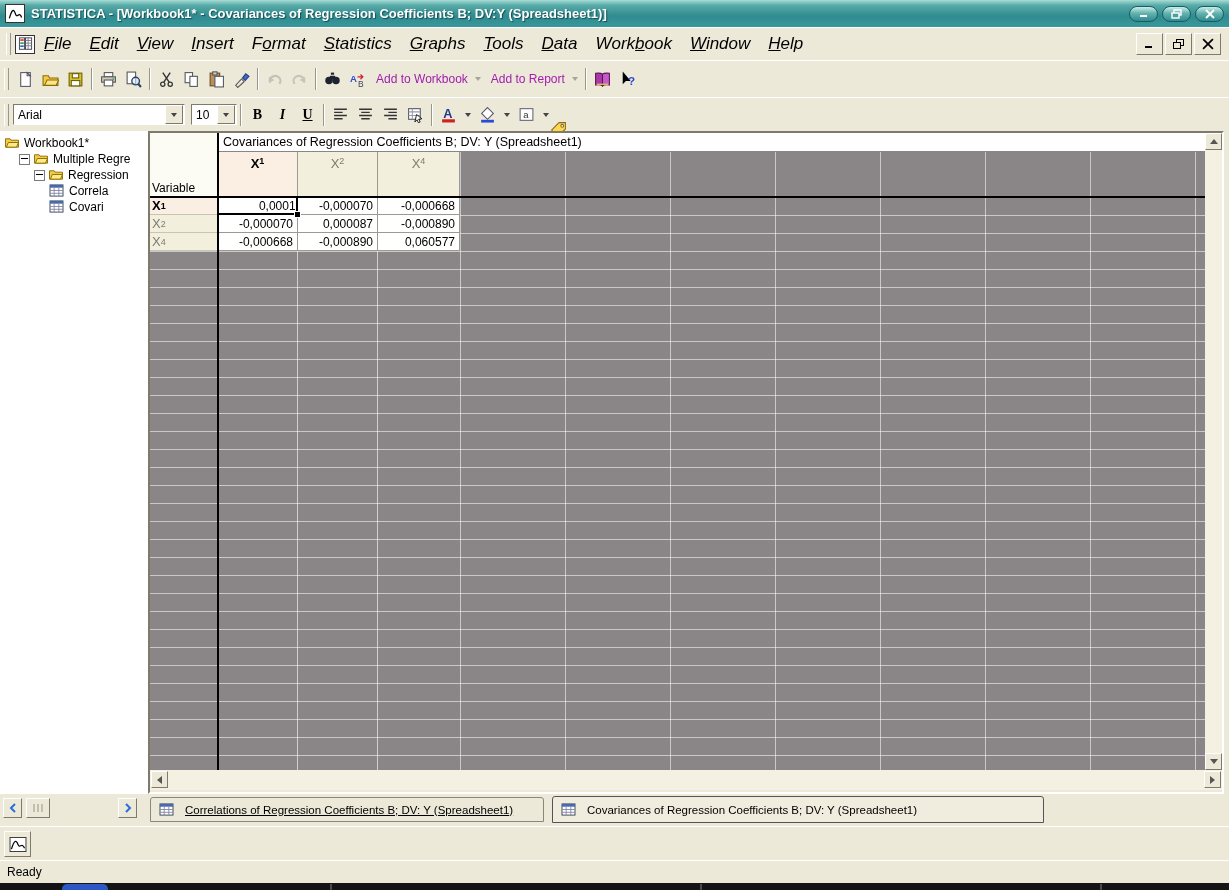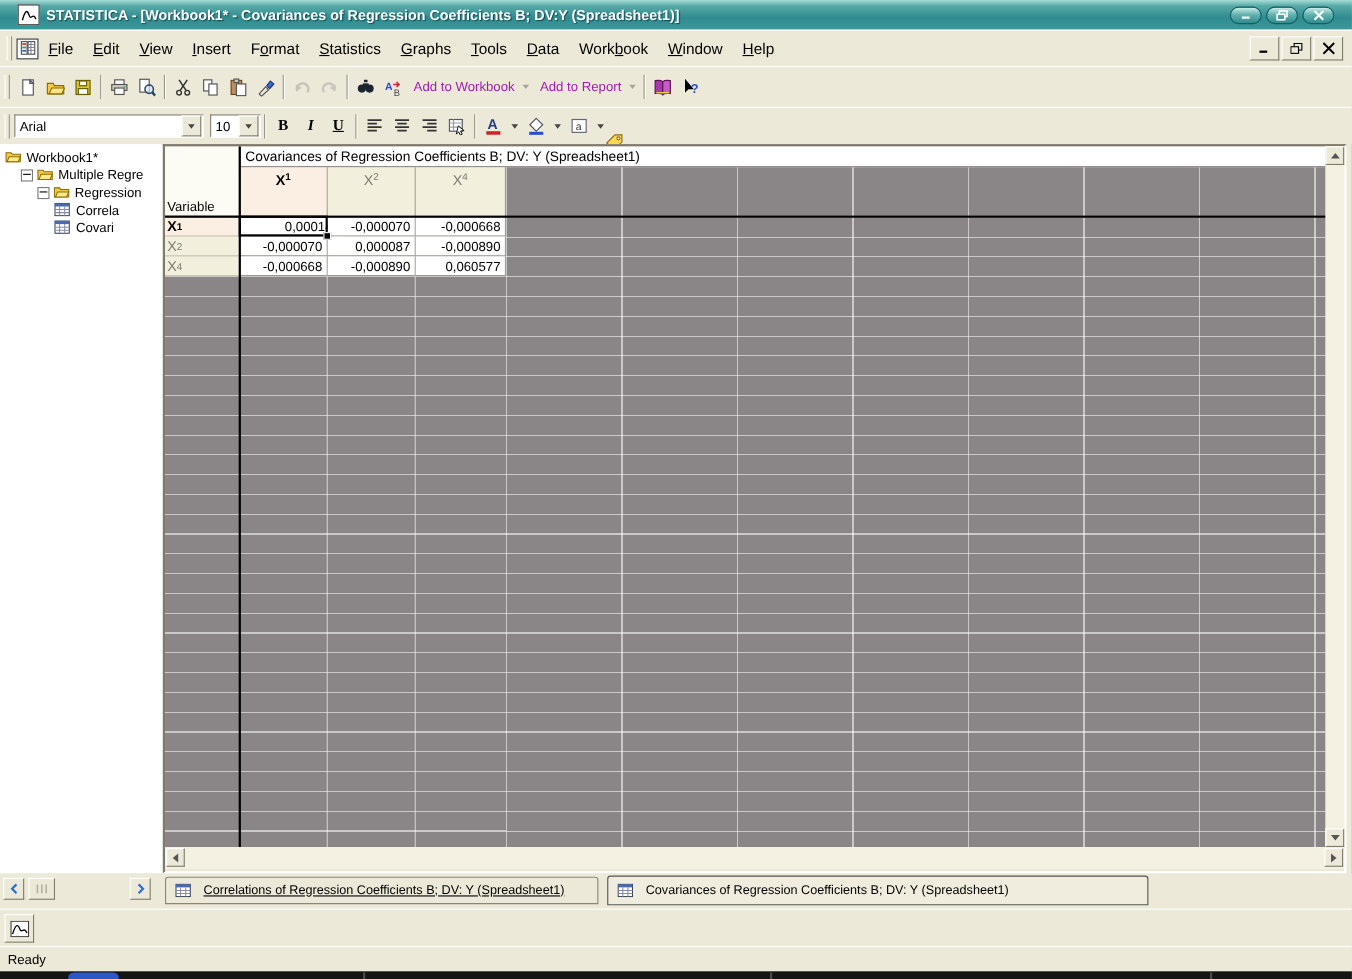--- a/index.html
+++ b/index.html
@@ -2,40 +2,40 @@
 <html><head>
 <meta charset="utf-8">
 <style>
   html,body{margin:0;padding:0;background:#444;}
   #app{position:relative;width:1229px;height:890px;background:#ece9d8;overflow:hidden;
        font-family:"Liberation Sans",sans-serif;font-size:11px;color:#000;}
 
   
   #titlebar{position:absolute;left:0;top:0;width:100%;height:27px;
     background:linear-gradient(180deg,#a7dcd6 0%,#57aaa7 20%,#2f8b8f 60%,#3a999c 100%);
-    display:flex;align-items:center;padding:0 16px;box-sizing:border-box;}
+    display:flex;align-items:center;padding:0 5px;box-sizing:border-box;}
   #titlebar .apptitle{color:#fff;font-weight:bold;font-size:13px;margin-left:6px;
     text-shadow:1px 1px 1px rgba(16,70,75,.9);white-space:nowrap;}
   .appicon{width:18px;height:17px;background:#fff;border:1px solid #333;display:flex;align-items:center;justify-content:center;}
   #tb-buttons{margin-left:auto;display:flex;gap:4px;}
   .tb-btn{width:29px;height:16px;border-radius:8px;border:1px solid #145f63;
     background:linear-gradient(180deg,#cdeeea 0%,#63b2ae 45%,#2f8b8f 100%);
     display:flex;align-items:center;justify-content:center;padding:0;cursor:default;}
   .tb-btn svg{display:block;}
 
   
   .raised{background:#ece9d8;border:1px solid;border-color:#ffffff #7e7b6d #7e7b6d #ffffff;}
   .sunken{border:1px solid;border-color:#7e7b6d #ffffff #ffffff #7e7b6d;}
   .sep{width:0;height:22px;border-left:1px solid #9a968a;border-right:1px solid #fff;margin:0 3px;}
   .grip{width:3px;height:22px;border-left:1px solid #fff;border-right:1px solid #9a968a;margin:0 4px 0 2px;}
 
   
   #menubar{position:absolute;left:0;top:27px;width:100%;height:33px;background:#ece9d8;
     border-top:1px solid #fff;display:flex;align-items:center;box-sizing:border-box;padding:0 4px;}
-  .menu-item{padding:3px 9px;font-size:14px;white-space:nowrap;cursor:default;}
+  .menu-item{padding:3px 9px;font-size:17px;white-space:nowrap;cursor:default;font-style:italic;}
   #mdi-buttons{margin-left:auto;display:flex;gap:2px;padding-right:4px;}
   .mdi-btn{width:27px;height:22px;display:flex;align-items:center;justify-content:center;padding:0;}
 
   
   #toolbar-main{position:absolute;left:0;top:60px;width:100%;height:37px;background:#ece9d8;
     border-top:1px solid #fff;display:flex;align-items:center;box-sizing:border-box;padding:0 2px;}
   #toolbar-format{position:absolute;left:0;top:97px;width:100%;height:34px;background:#ece9d8;
     border-top:1px solid #fff;display:flex;align-items:center;box-sizing:border-box;padding:0 2px;}
   .tbtn{width:25px;height:25px;background:transparent;border:1px solid transparent;
     display:flex;align-items:center;justify-content:center;padding:0;}

